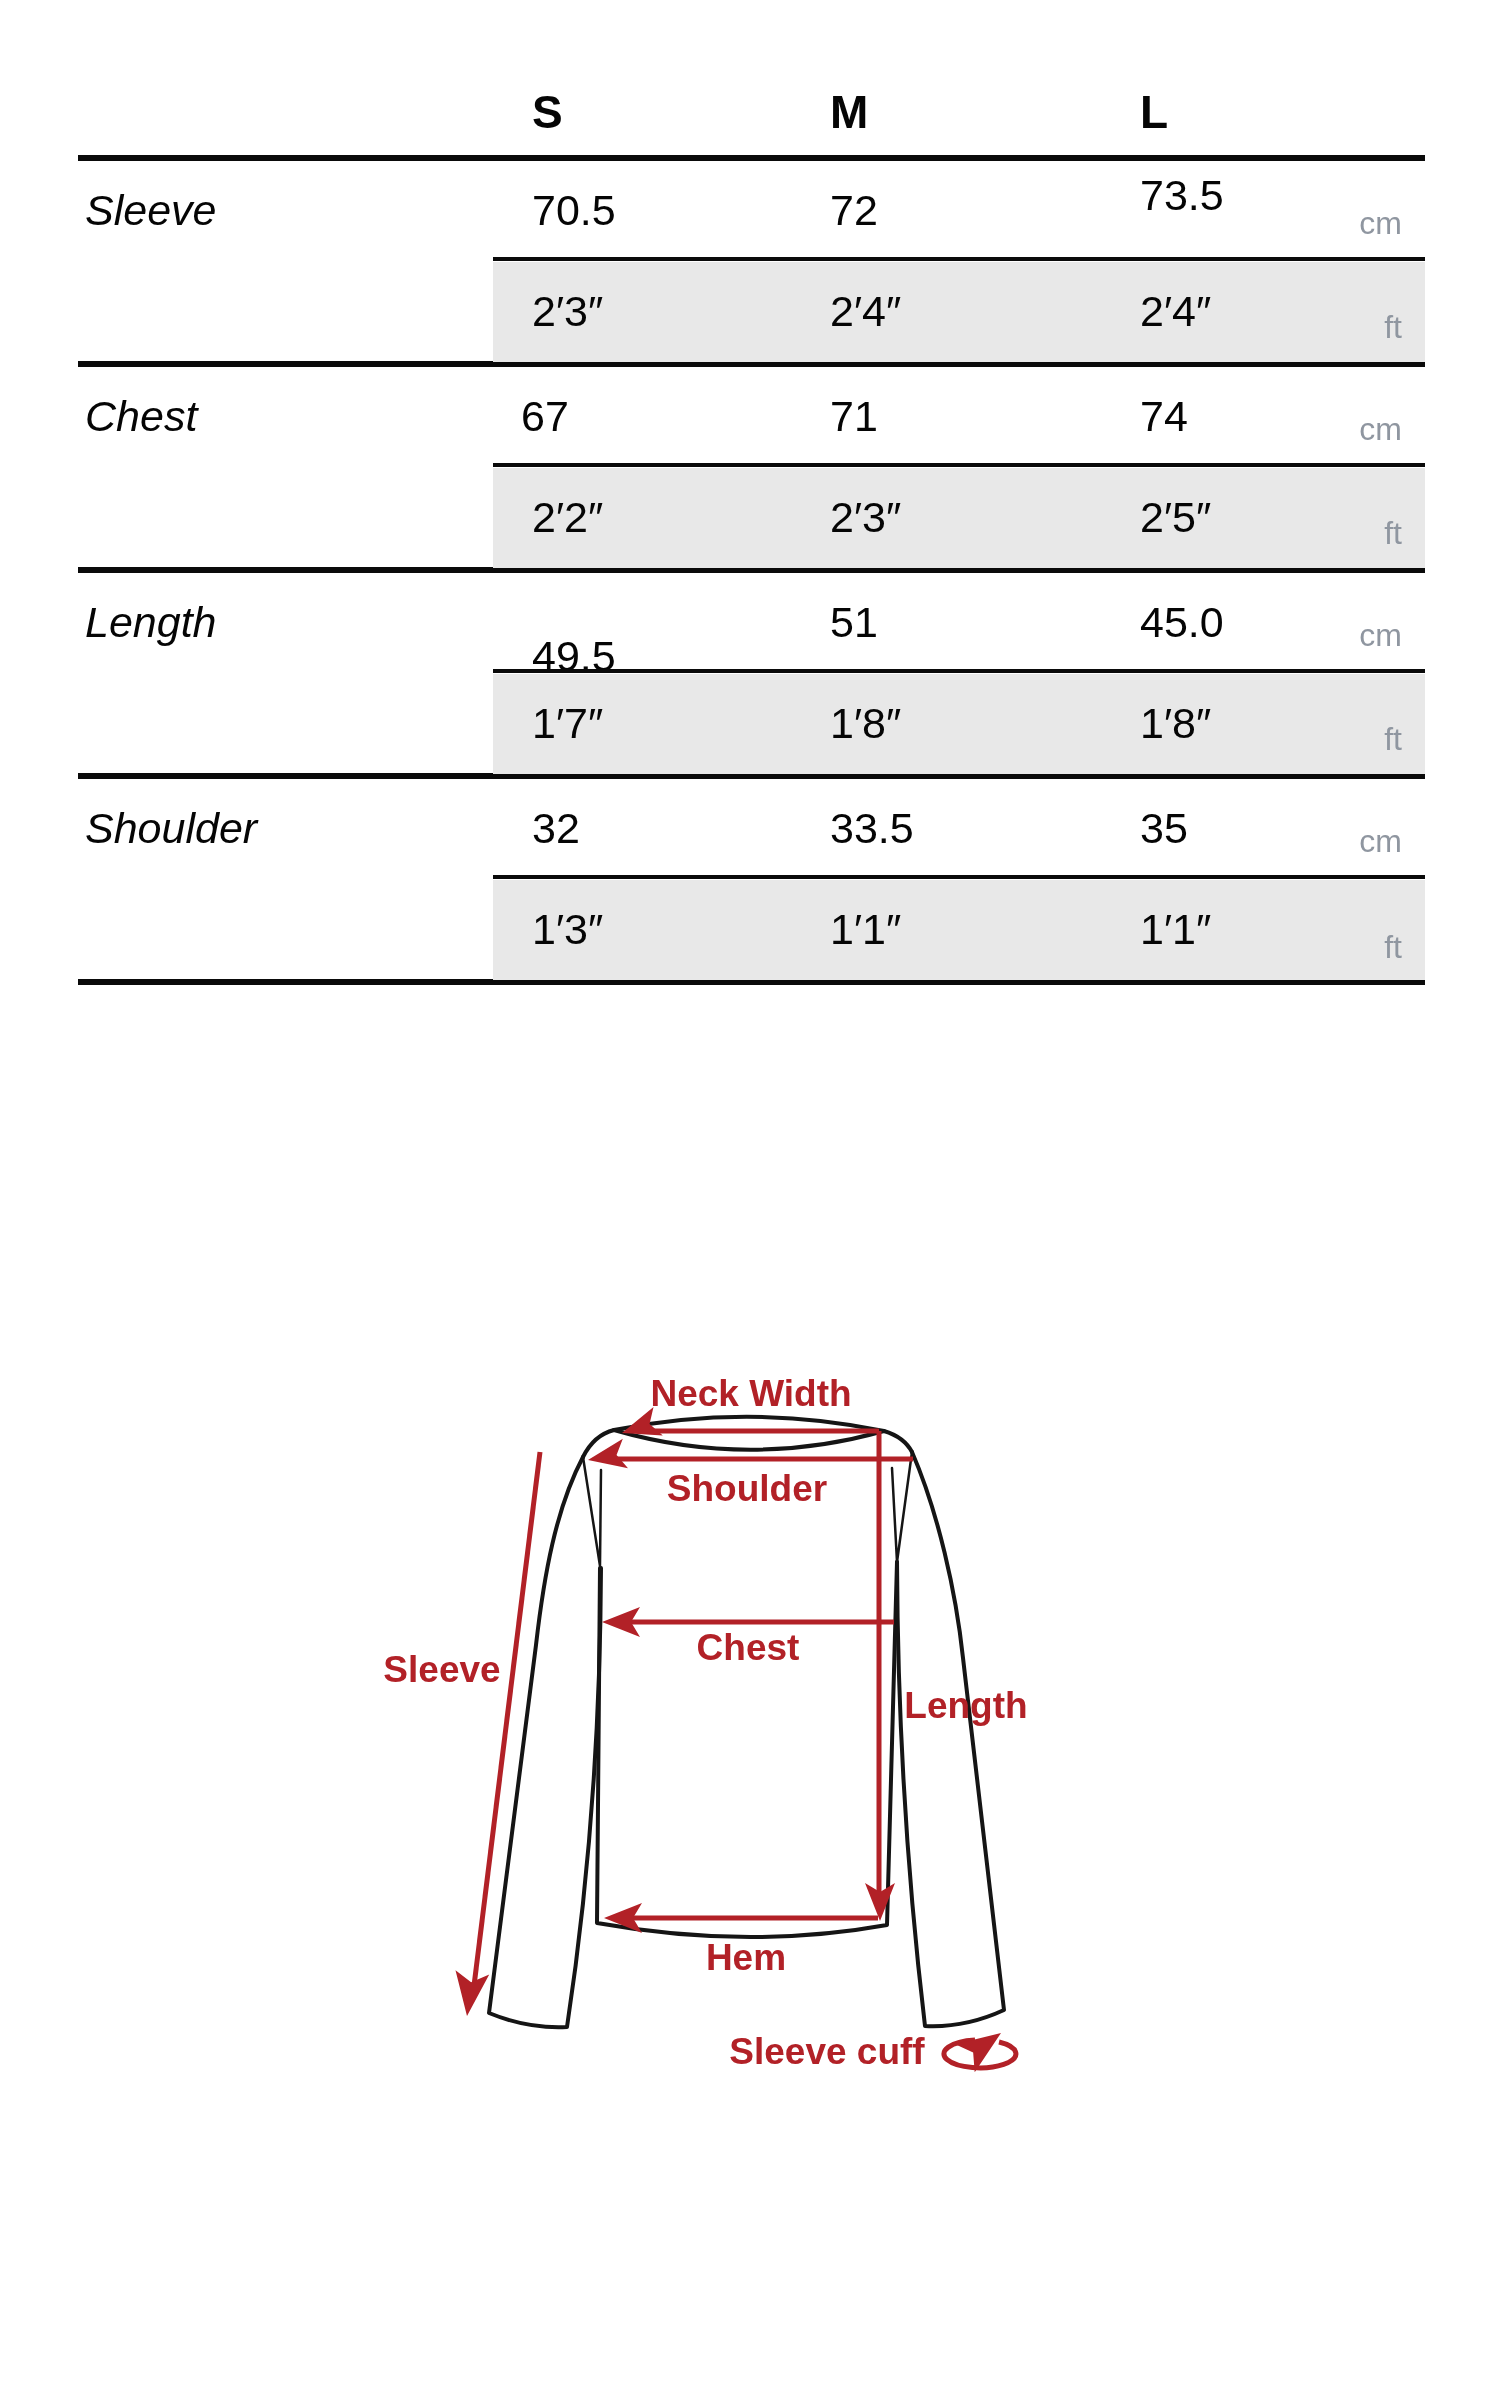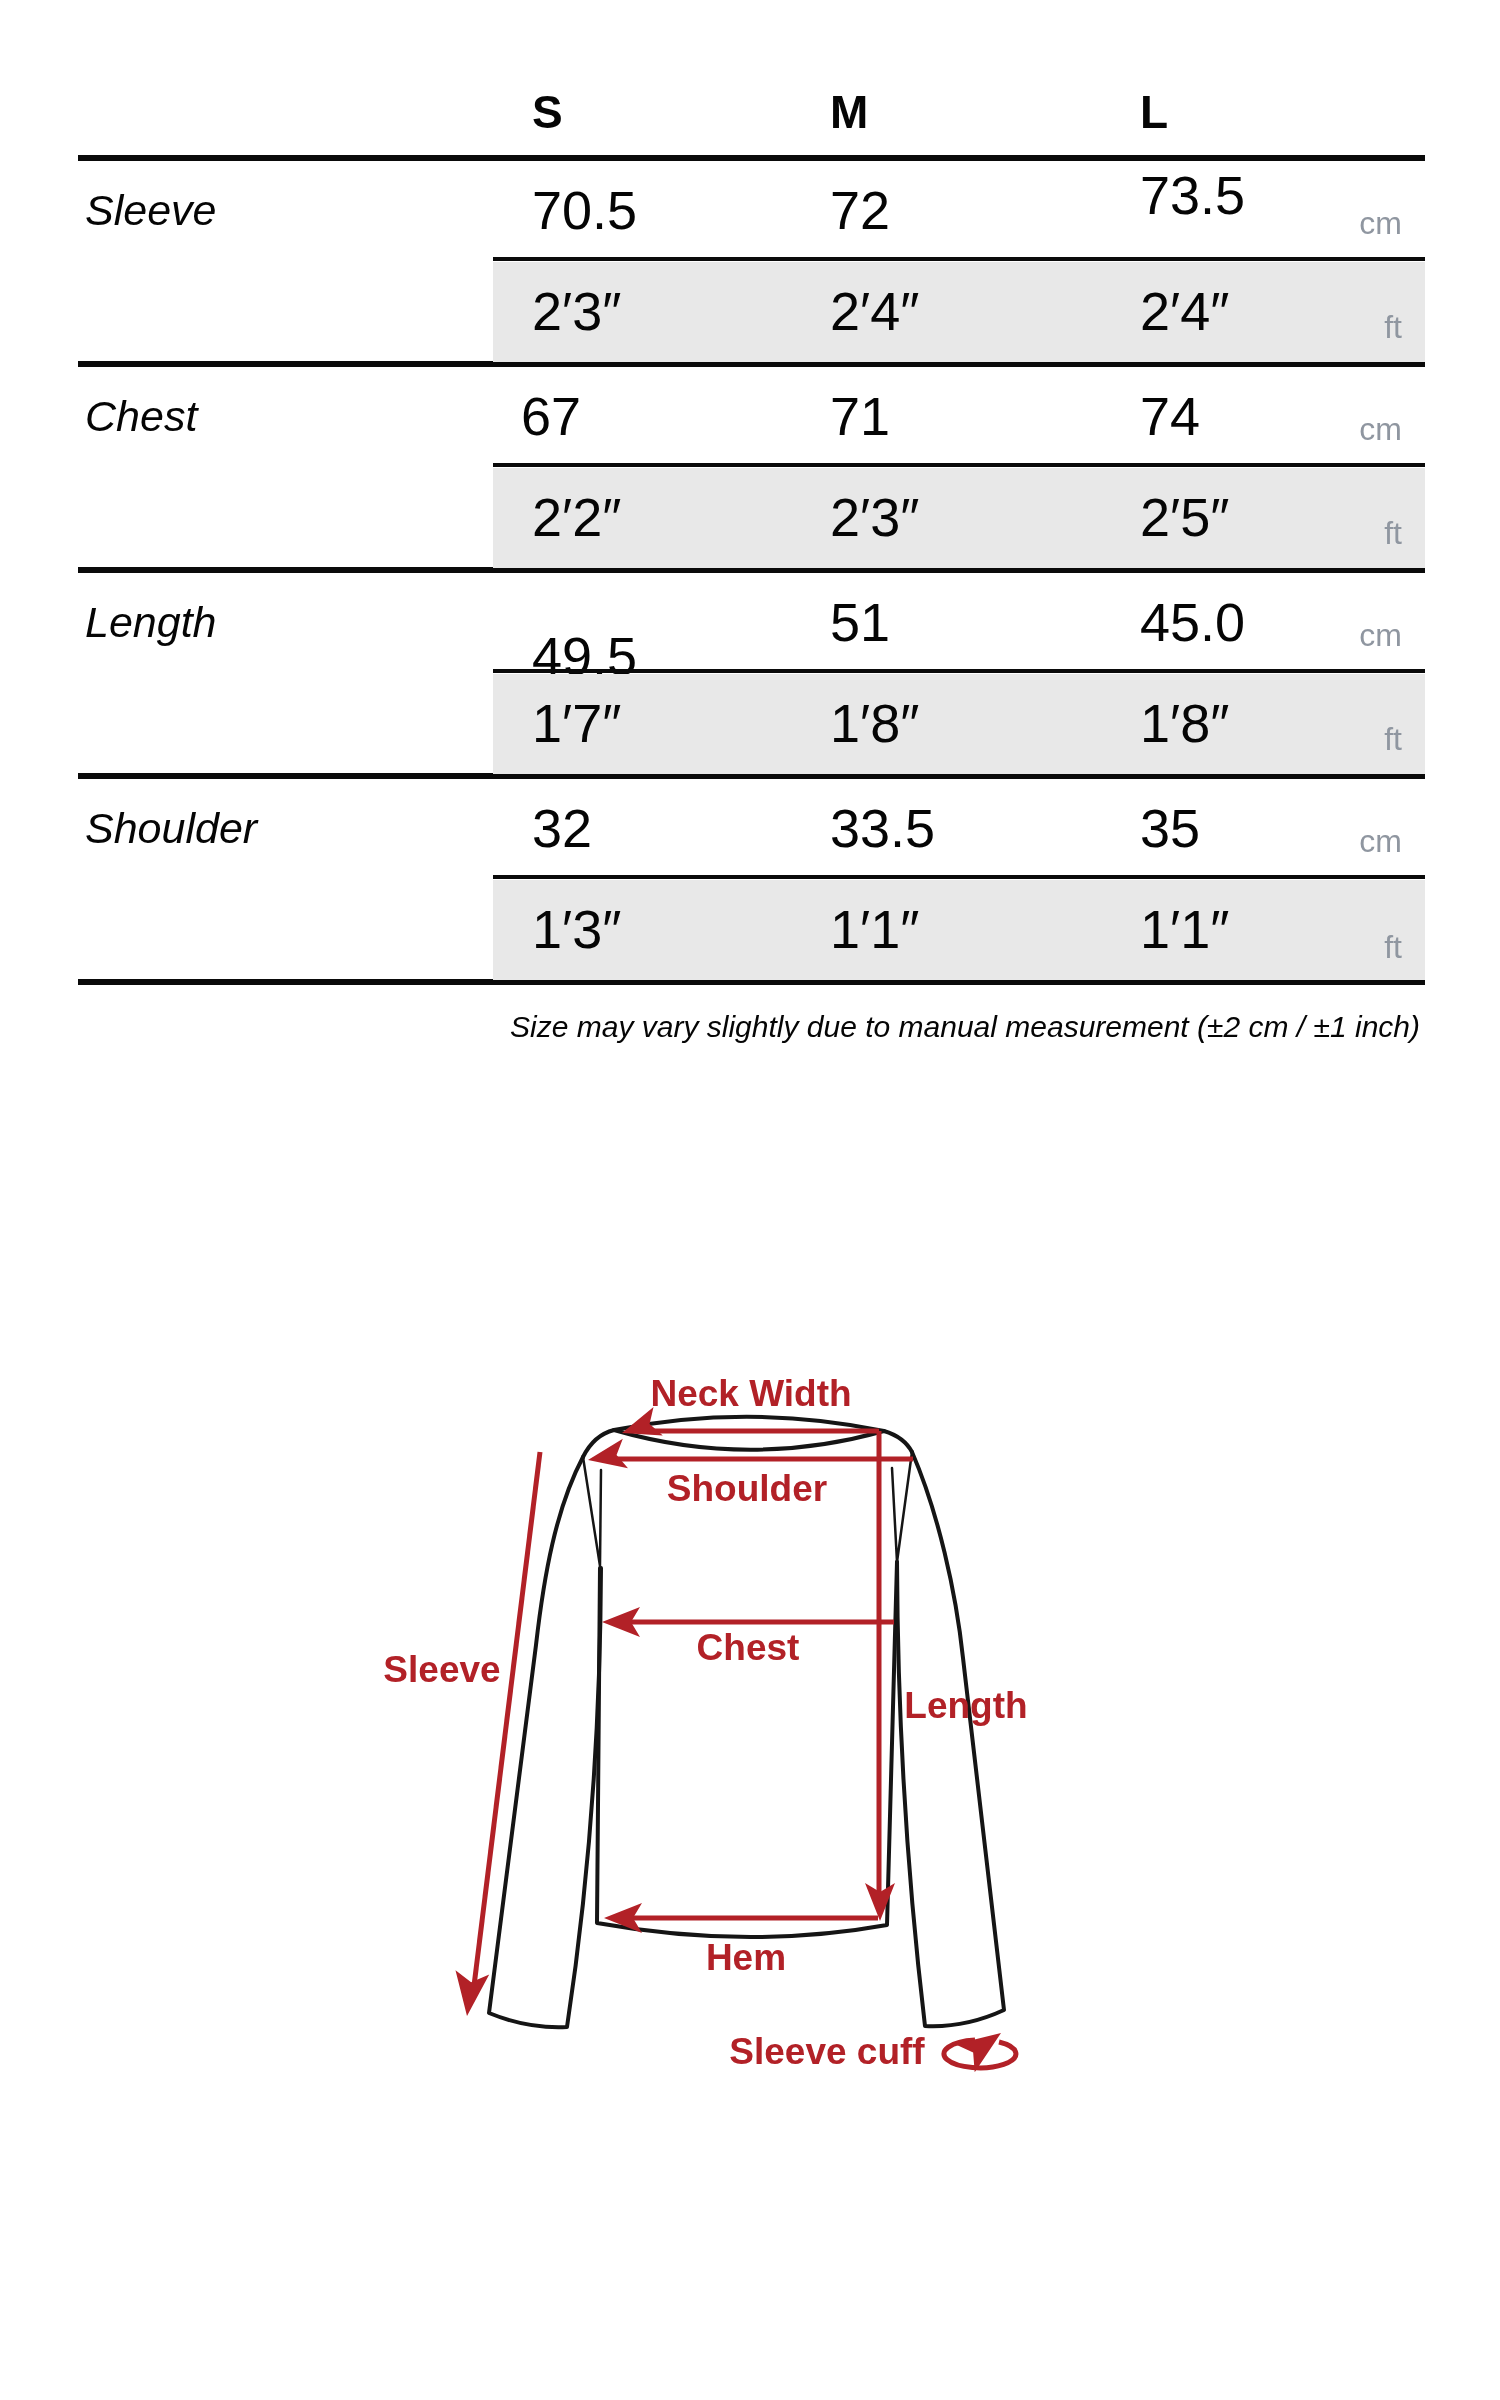--- a/index.html
+++ b/index.html
@@ -7,21 +7,21 @@
     position:relative;width:1500px;height:2400px;background:#ffffff;
     font-family:"Liberation Sans","DejaVu Sans",sans-serif;color:#050505;
     overflow:hidden;
   }
   
   .col-header{position:absolute;top:88px;font-size:46px;font-weight:bold;line-height:48px;}
   .rule{position:absolute;left:78px;width:1347px;height:6px;background:#0a0a0a;}
   .subrule{position:absolute;left:493px;width:932px;height:4px;background:#0a0a0a;}
   .grayband{position:absolute;left:493px;width:932px;height:100px;background:#e8e8e8;}
   .rowlabel{position:absolute;left:85px;font-size:43px;font-style:italic;line-height:46px;}
-  .val{position:absolute;font-size:54px;line-height:46px;}
+  .val{position:absolute;font-size:43px;line-height:46px;}
   .unit{position:absolute;left:1290px;width:112px;text-align:right;font-size:32px;line-height:34px;color:#8f96a0;}
   .footnote{
     position:absolute;right:80px;top:1010px;font-size:30px;font-style:italic;line-height:34px;
     color:#050505;white-space:nowrap;
   }
   
   .diagram-svg{position:absolute;left:0;top:1330px;}
   .dlabel{
     position:absolute;transform:translate(-50%,-50%);
     font-size:37px;font-weight:bold;color:#b22127;white-space:nowrap;line-height:40px;
@@ -87,21 +87,20 @@
   <div class="val" style="left:830px;top:805px">33.5</div>
   <div class="val" style="left:1140px;top:805px">35</div>
   <div class="unit" style="top:824px">cm</div>
   <div class="subrule" style="top:875px"></div>
   <div class="grayband" style="top:880px"></div>
   <div class="val" style="left:532px;top:906px">1′3″</div>
   <div class="val" style="left:830px;top:906px">1′1″</div>
   <div class="val" style="left:1140px;top:906px">1′1″</div>
   <div class="unit" style="top:930px">ft</div>
 
-  <div class="footnote">Size may vary slightly due to manual measurement (±2 cm / ±1 inch)</div>
 
   <svg class="diagram-svg" width="1500" height="900" viewBox="0 1330 1500 900" xmlns="http://www.w3.org/2000/svg">
 
     <path class="garment" d="M 583 1457 Q 594 1435 614 1430 Q 749 1403 884 1431 Q 904 1437 912 1452"></path>
     <path class="garment" d="M 614 1430 Q 749 1469 884 1431"></path>
     <path class="garment" d="M 583 1457 C 556 1508 544 1575 536 1645 L 489 2013 Q 528 2029 567 2027 Q 600 1810 601 1568"></path>
     <path class="garment" d="M 600 1568 L 597 1923 Q 748 1950 887 1925 L 897 1562"></path>
     <path class="garment" d="M 912 1452 C 938 1512 956 1592 963 1658 L 1004 2010 Q 965 2028 925 2026 Q 898 1800 897 1562"></path>
     <path class="seam" d="M 583 1457 L 600 1566 M 601 1470 L 600 1566"></path>
     <path class="seam" d="M 912 1452 L 897 1562 M 892 1468 L 897 1562"></path>

